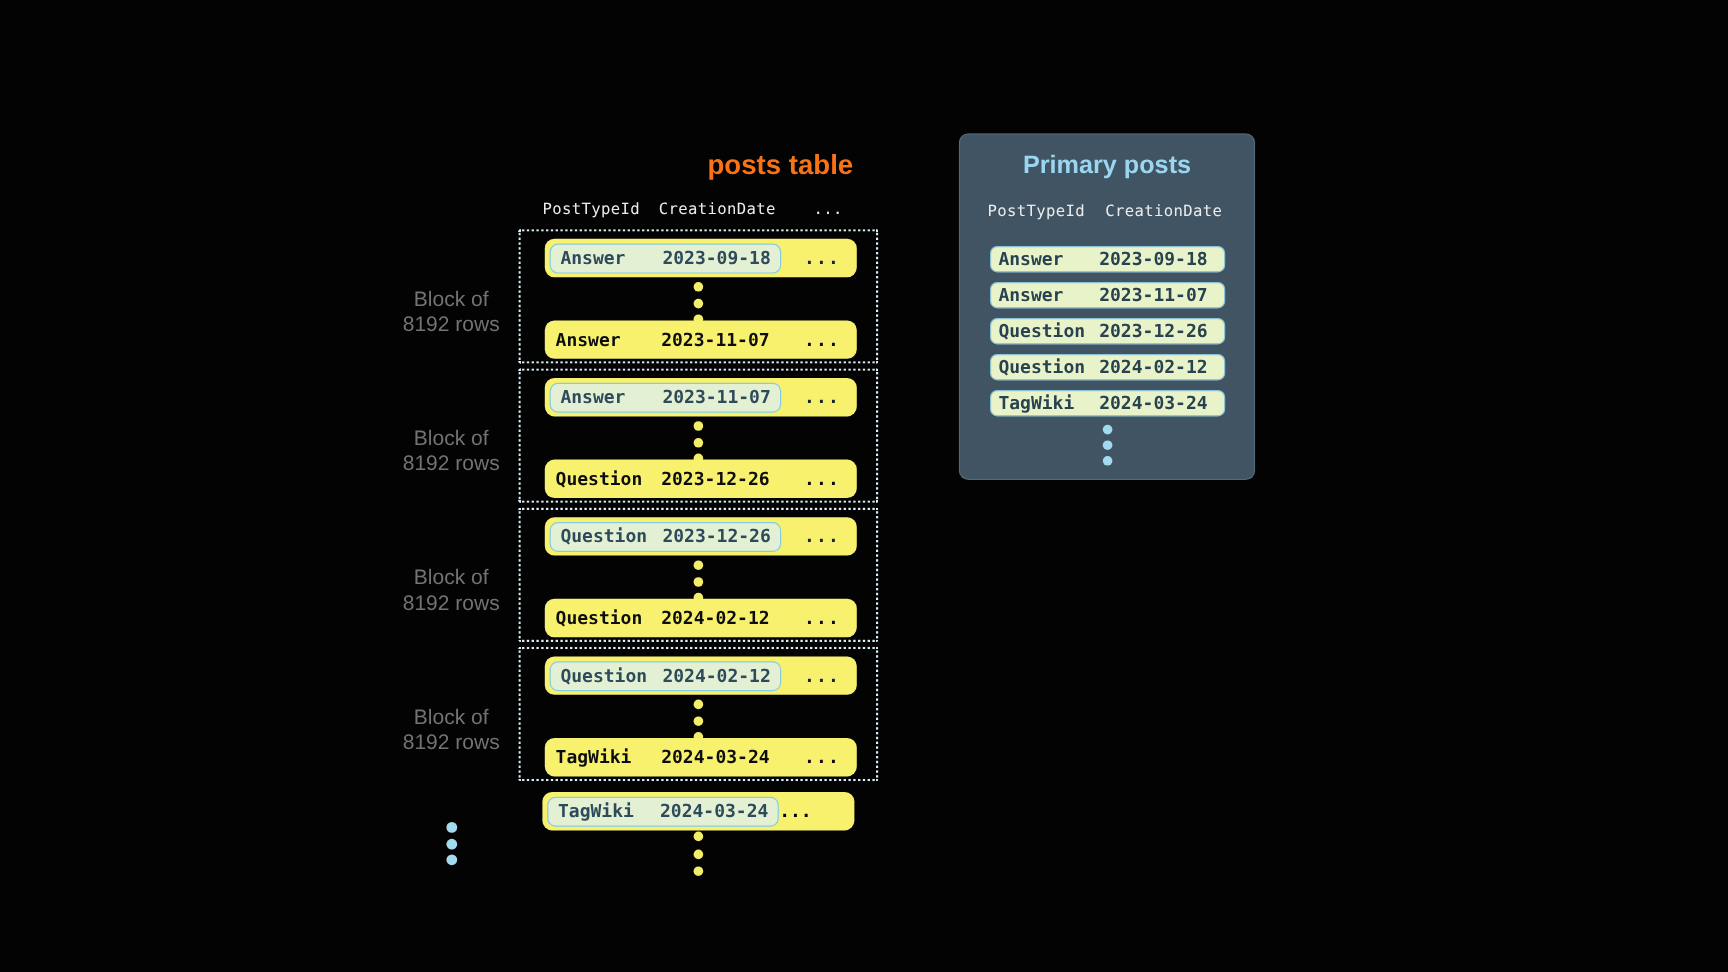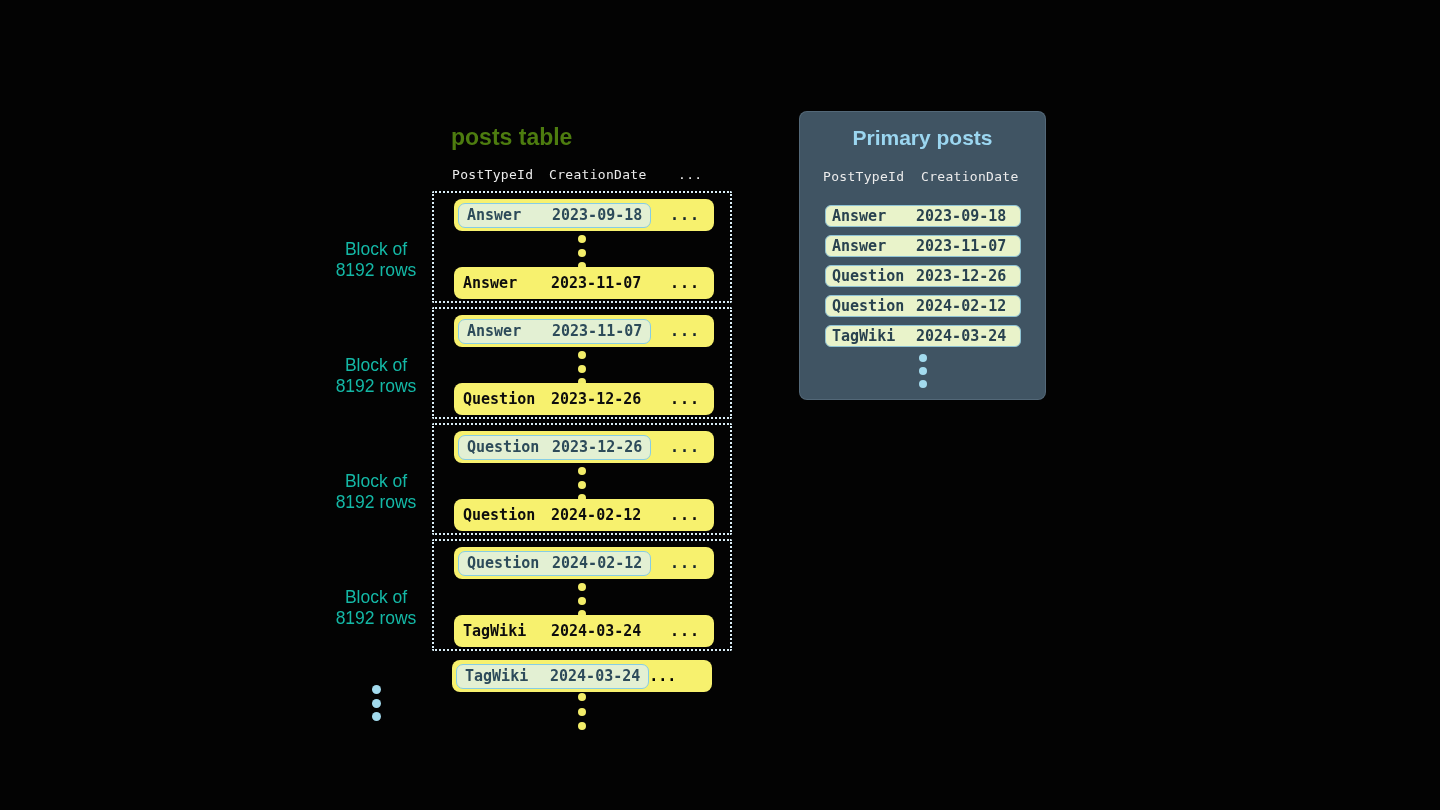--- a/index.html
+++ b/index.html
@@ -6,34 +6,34 @@
   html,body { background:#000; }
   .stage {
     position:relative; width:1440px; height:810px; overflow:hidden;
     background:#030303;
     font-family:"Liberation Sans", sans-serif;
   }
 
   
   .posts-title {
     position:absolute; left:451px; top:124px; width:260px;
-    text-align:left; font-size:23px; font-weight:600; color:#4d7c0f;
+    text-align:right; font-size:23px; font-weight:600; color:#f97316;
   }
   .tbl-head { position:absolute; top:167px; height:18px;
     font-family:"DejaVu Sans Mono", monospace; font-size:13px; font-weight:500;
     color:#ececec; letter-spacing:0.3px; white-space:nowrap; }
   .th1 { left:452px; } .th2 { left:549px; } .th3 { left:678px; }
 
   .block {
     position:absolute; left:432px; width:300px; height:112px;
     border:2px dotted #d9edf6; border-radius:2px;
   }
   .block-label {
     position:absolute; left:296px; width:160px; text-align:center;
-    font-size:17.5px; line-height:21px; color:#14b8a6;
+    font-size:17.5px; line-height:21px; color:#737373;
   }
   .block-label span { display:block; }
 
   .row {
     position:absolute; left:20px; width:260px; height:32px;
     background:#f7f16e; border-radius:8px;
     display:flex; align-items:center;
     font-family:"DejaVu Sans Mono", monospace; font-size:15px; font-weight:700;
   }
   .row.first { top:6px; }

